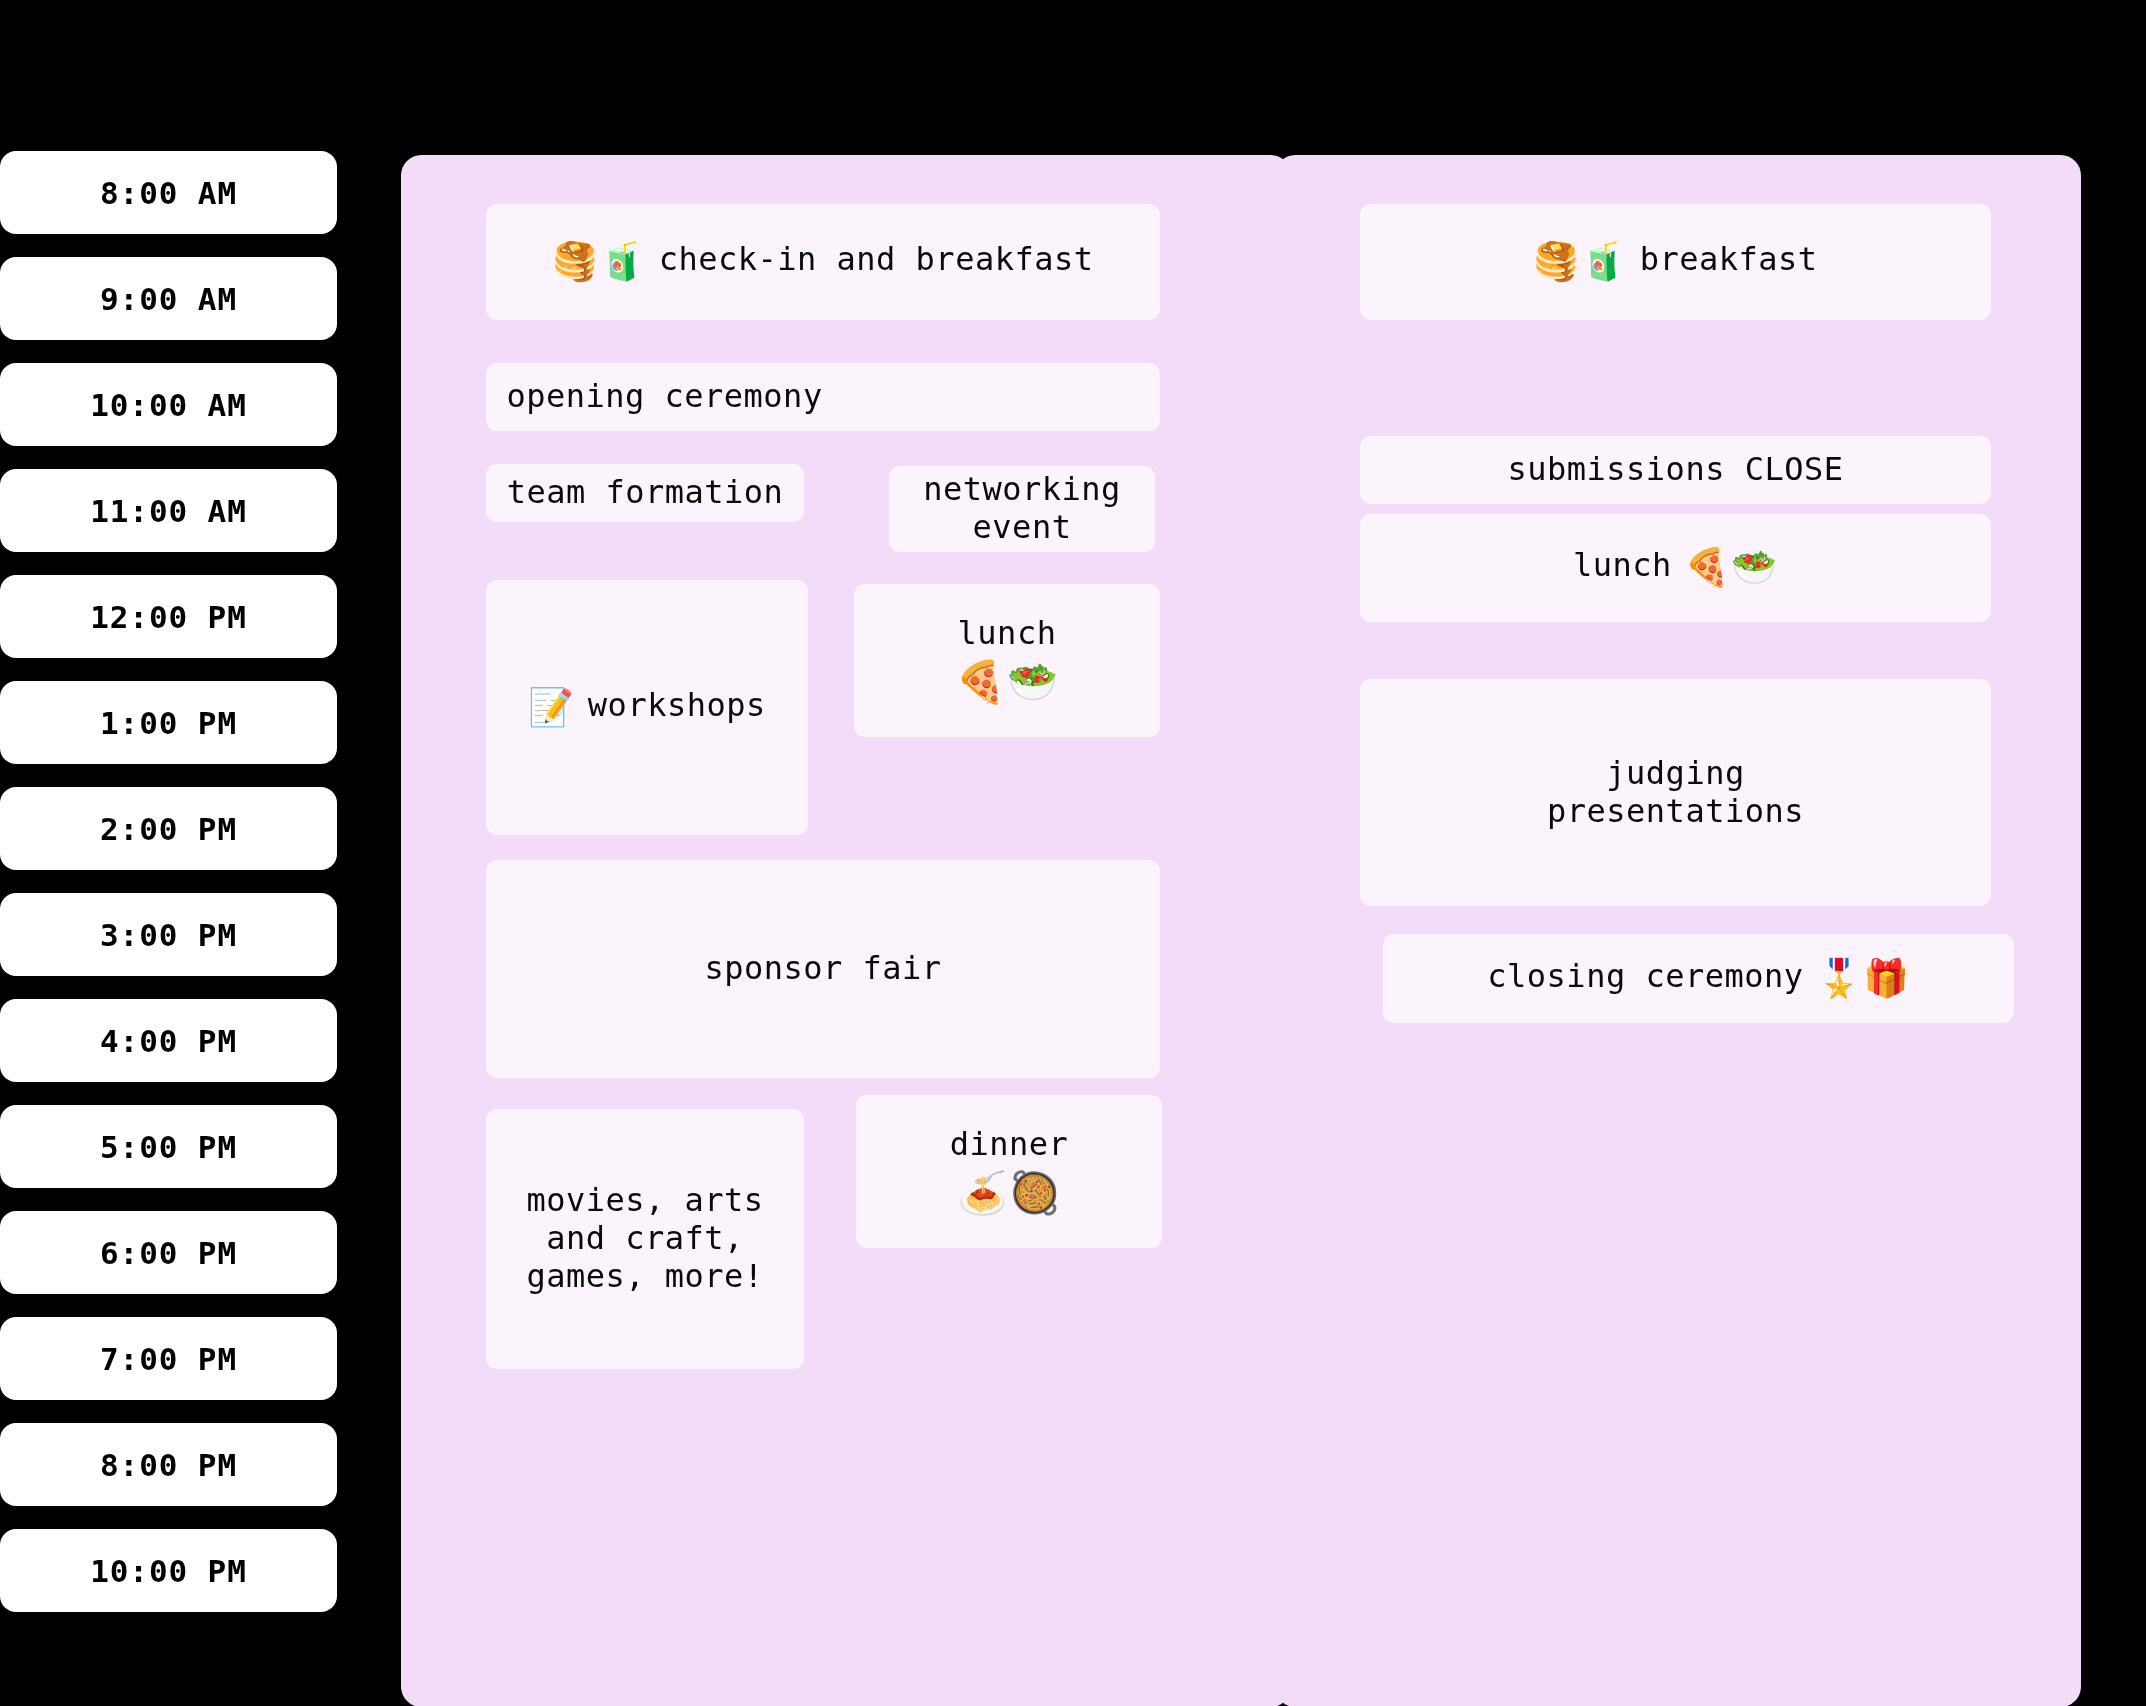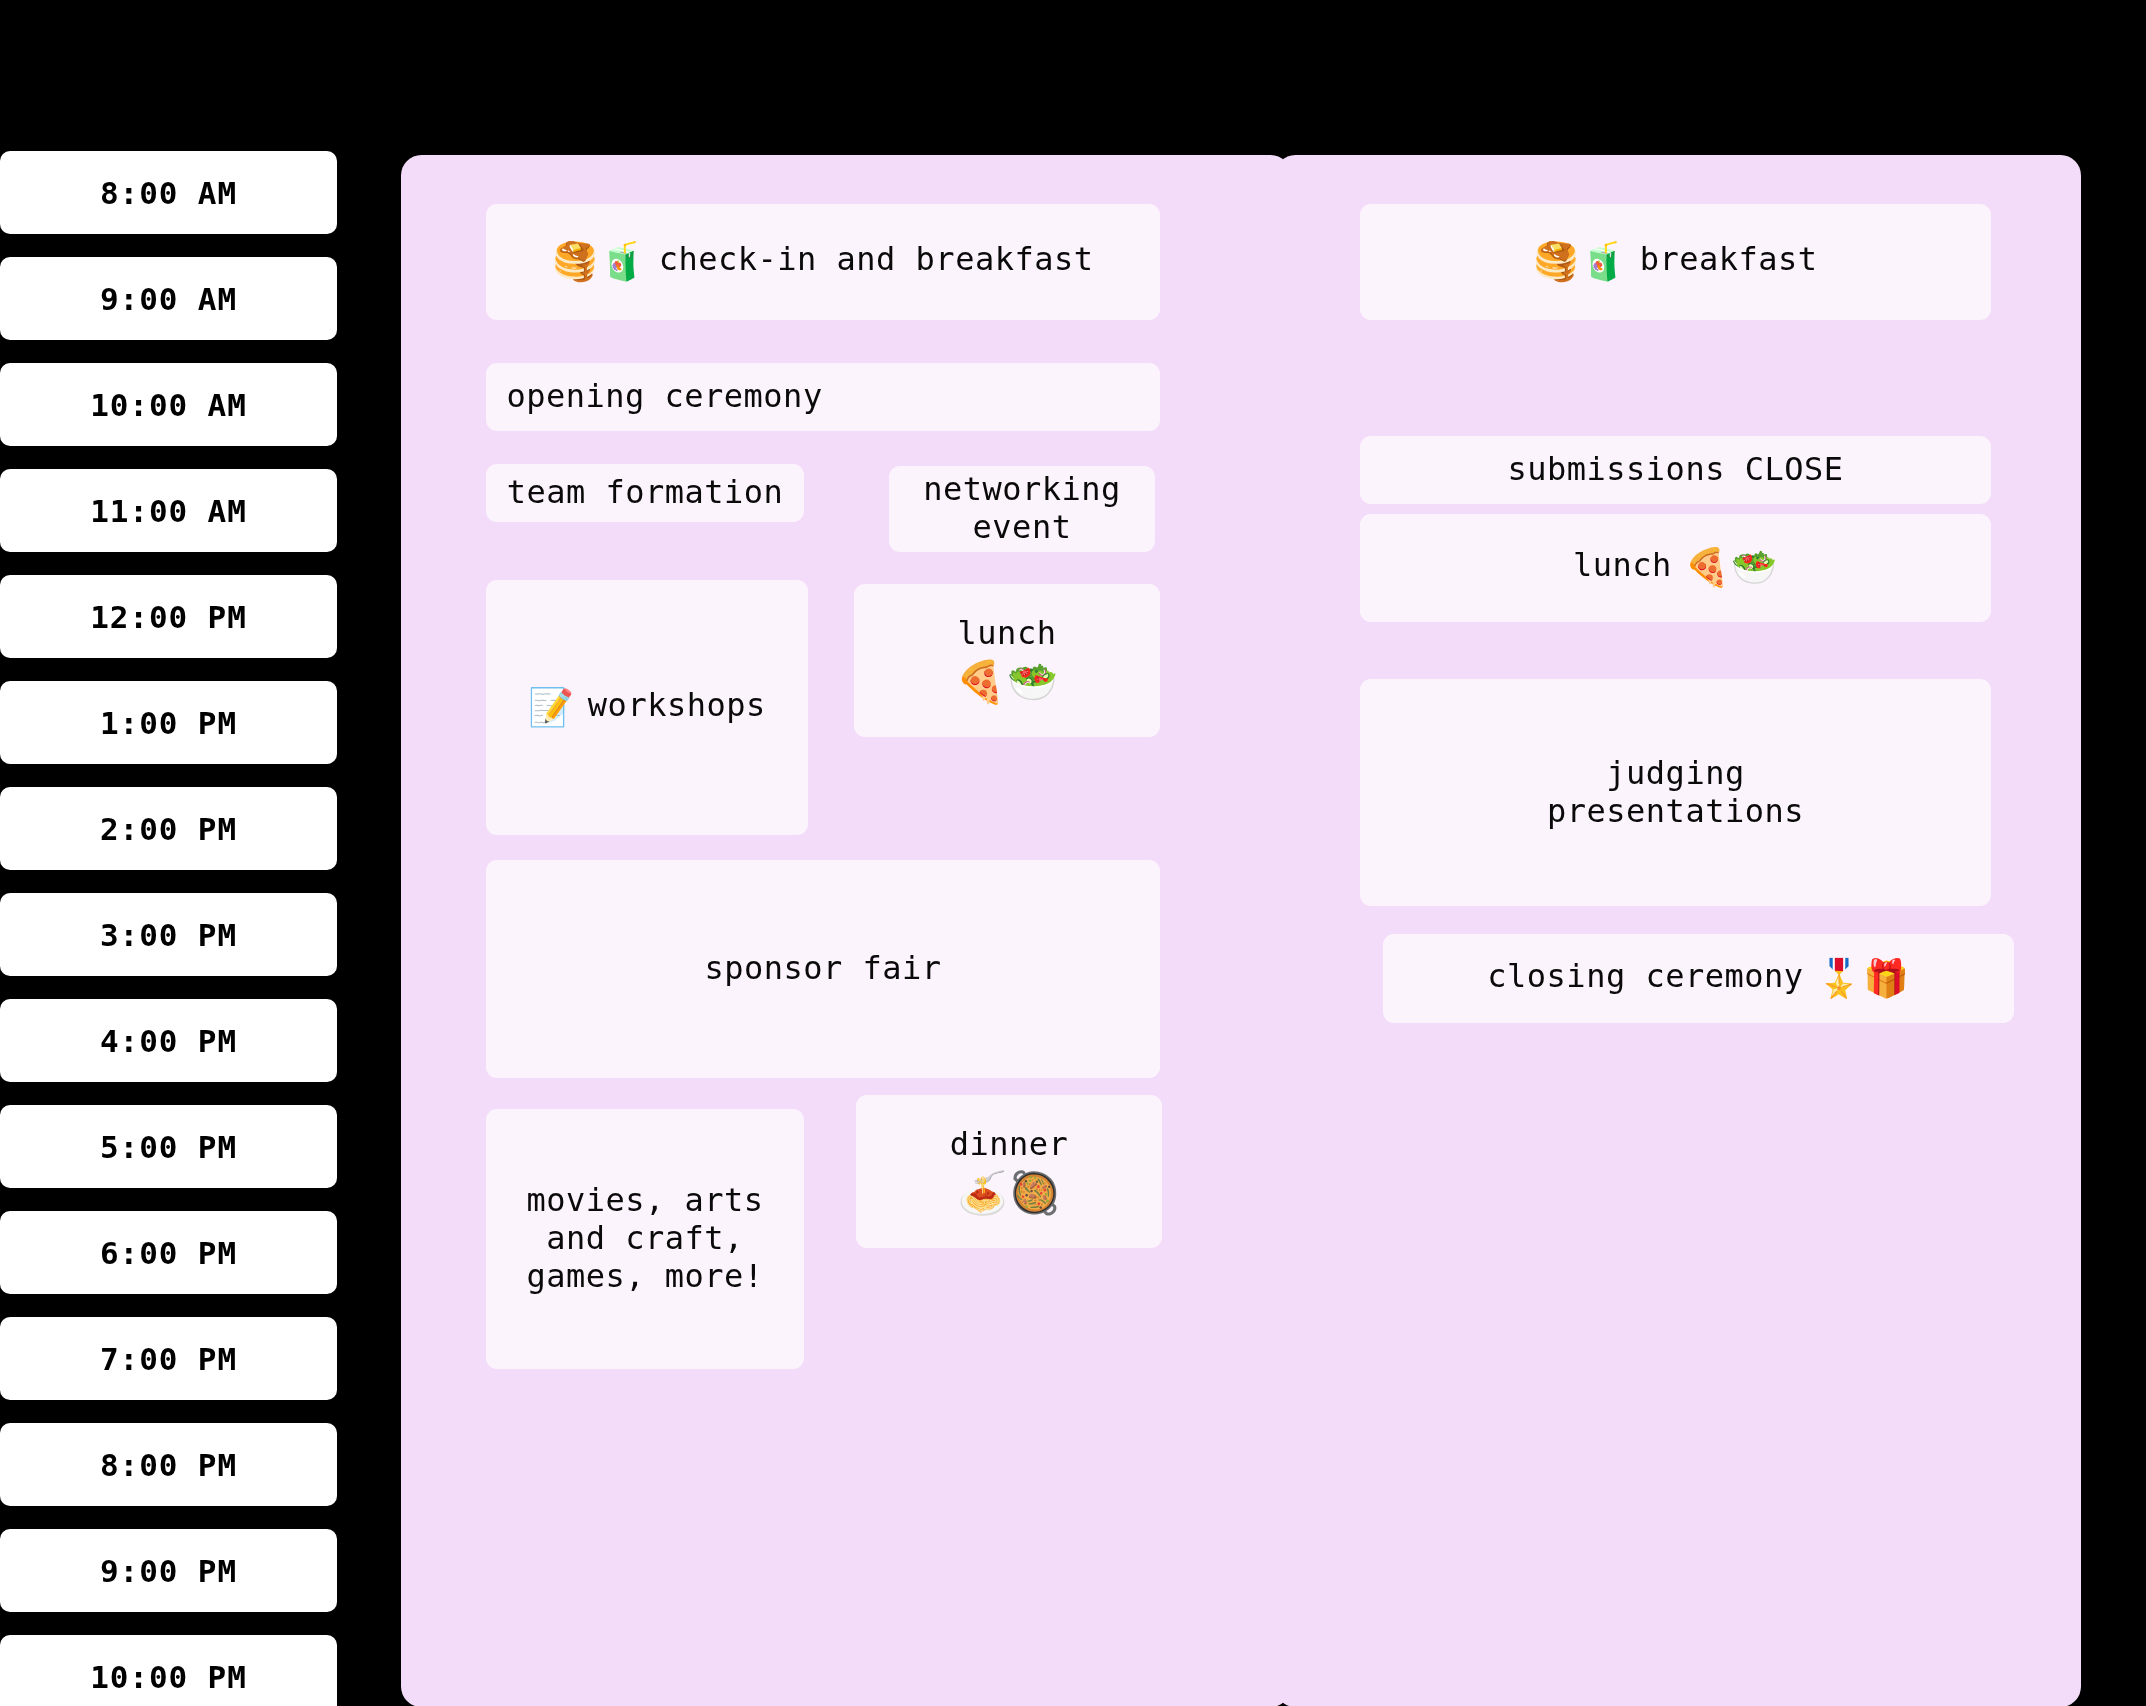--- a/index.html
+++ b/index.html
@@ -20,21 +20,21 @@
     position: absolute;
     left: 0;
     top: 151px;
     width: 337px;
   }
   .time-cell {
     position: relative;
     height: 83px;
     margin-bottom: 23px;
     background: #ffffff;
-    border-radius: 10px;
+    border-radius: 16px;
     display: flex;
     align-items: center;
     justify-content: center;
   }
   .time-cell-label {
     font-size: 31px;
     font-weight: 700;
     color: #000000;
     letter-spacing: 0.9px;
     white-space: nowrap;
@@ -143,23 +143,20 @@
     <div class="time-cell">
       <span class="time-cell-label">6:00 PM</span>
     </div>
     <div class="time-cell">
       <span class="time-cell-label">7:00 PM</span>
     </div>
     <div class="time-cell">
       <span class="time-cell-label">8:00 PM</span>
     </div>
     <div class="time-cell">
-      <span class="time-cell-label">9:00 PM</span>
-    </div>
-    <div class="time-cell">
       <span class="time-cell-label">10:00 PM</span>
     </div>
   </div>
 
 <div id="day-column-1" class="day-column">
 
   <div id="card-checkin" class="event-card">
     <div class="event-label lead-emoji"><span class="emj">🥞🧃</span><span>check-in and breakfast</span></div>
   </div>
 

